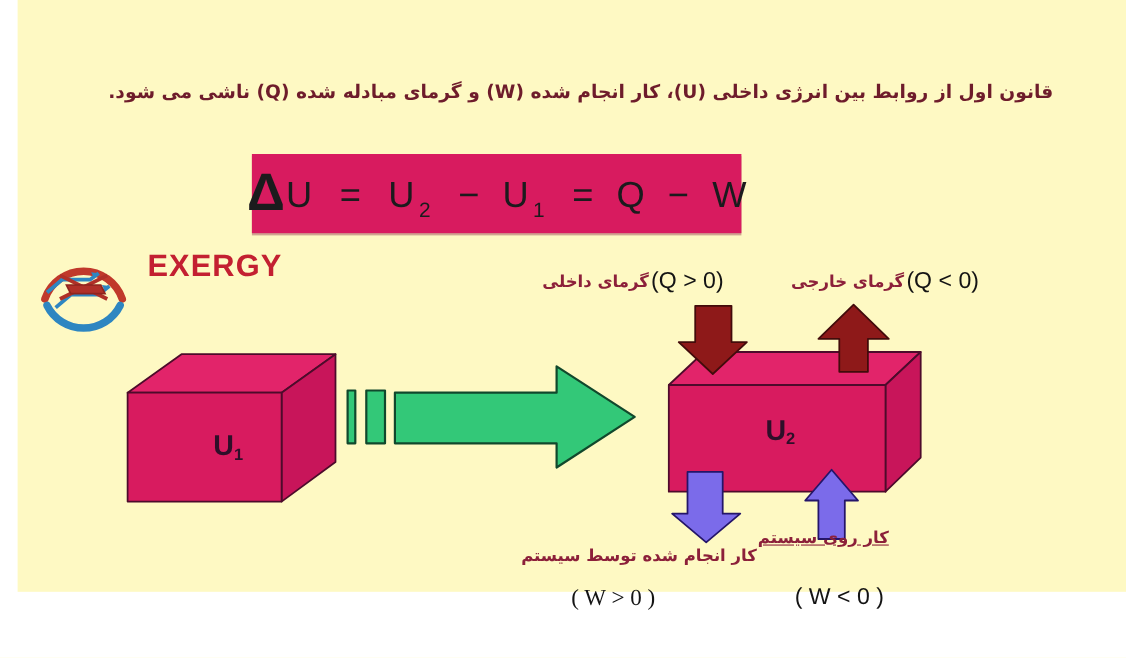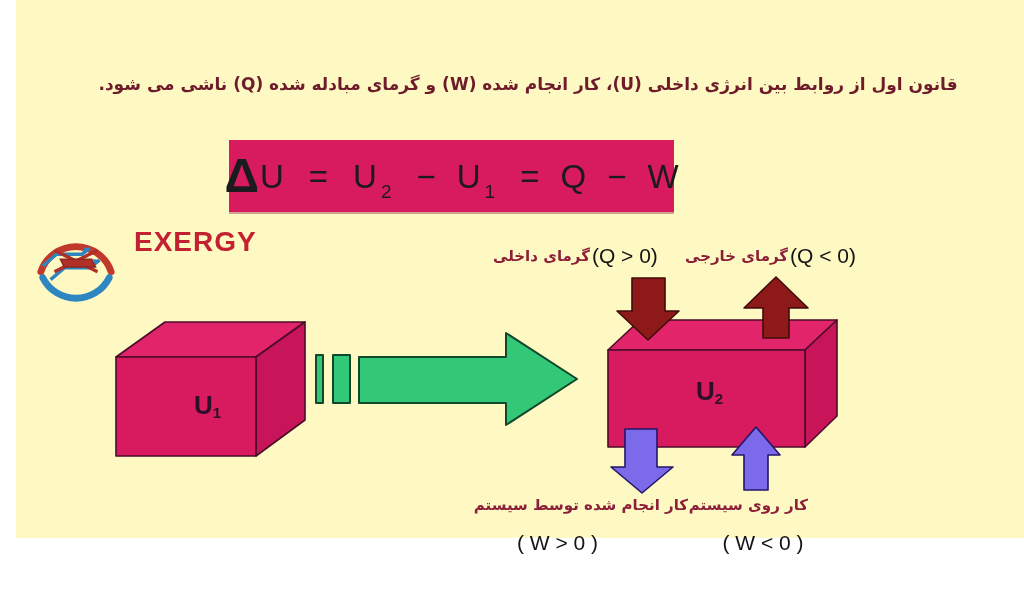--- a/index.html
+++ b/index.html
@@ -53,25 +53,25 @@
   .u2-pos{left:637px;top:378px;width:70px;}
 
   
   .fa-label{font-size:15px;font-weight:bold;color:#8c203a;direction:rtl;white-space:nowrap;}
   .math{
     font-family:"Liberation Sans","DejaVu Sans",sans-serif;direction:ltr;
     font-size:21px;color:#141414;white-space:nowrap;
   }
   .pair{display:flex;align-items:center;gap:2px;}
   .heat-in-pos{left:477px;top:244px;}
-  .heat-out-pos{left:669px;top:244px;}
+  .heat-out-pos{left:703px;top:244px;}
   .process-pos{left:327px;top:427px;width:190px;text-align:center;font-size:16px;color:#7d1f34;}
   .work-by-label-pos{left:477px;top:496px;width:195px;text-align:center;}
-  .work-by-formula-pos{left:479px;top:531px;width:125px;text-align:center;}
-  .work-on-label-pos{left:680px;top:496px;width:112px;text-align:center;}
+  .work-by-formula-pos{left:479px;top:531px;width:125px;text-align:center;font-family:Liberation Serif, serif;}
+  .work-on-label-pos{left:680px;top:480px;width:112px;text-align:center;text-decoration:underline;}
   .work-on-formula-pos{left:688px;top:531px;width:118px;text-align:center;}
 </style>
 </head>
 <body>
 
 <div class="canvas">
 
   <div class="abs title">قانون اول از روابط بین انرژی داخلی (U)، کار انجام شده (W) و گرمای مبادله شده (Q) ناشی می شود.</div>
 
   <div class="abs formula-box">

